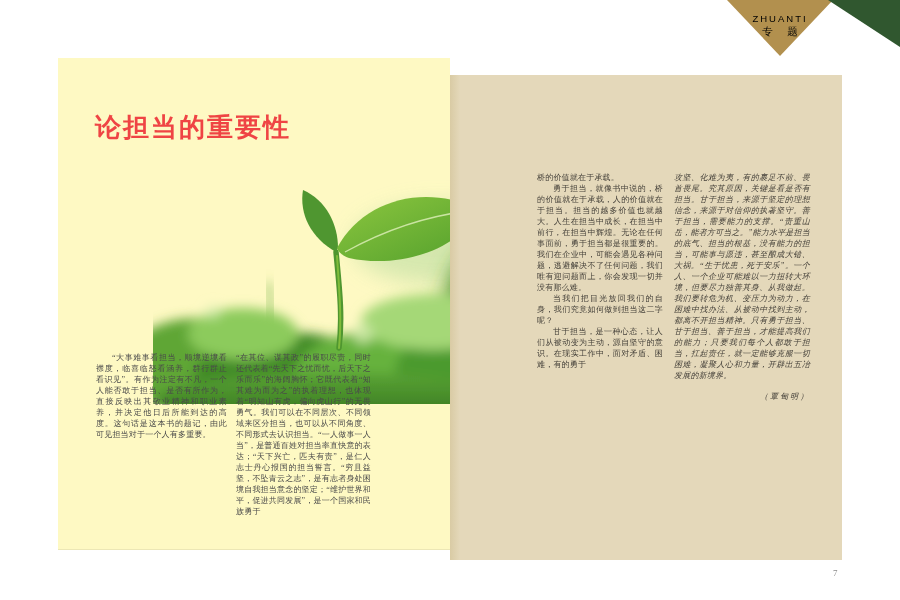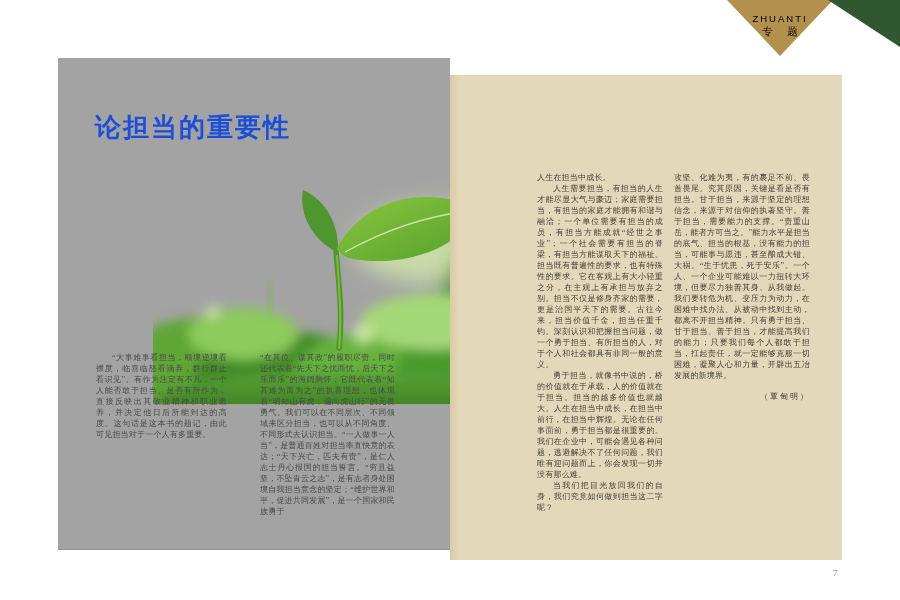--- a/index.html
+++ b/index.html
@@ -12,38 +12,38 @@
                clip-path:polygon(0 0,100% 0,50% 100%); background:#b2904e;
                text-align:center; color:#000000; }
   .tag-en { margin-top:13px; font-size:9.5px; letter-spacing:2px;
             font-family:"Liberation Sans",sans-serif; }
   .tag-zh { margin-top:1px; font-size:10.5px; letter-spacing:6px; padding-left:6px; }
   .corner-triangle { position:absolute; left:828px; top:0; width:72px; height:47px;
                clip-path:polygon(0 0,100% 0,100% 100%); background:#30572f; }
 
   
   .left-page  { position:absolute; left:58px; top:58px; width:392px; height:492px;
-                background:#a3a3a3; border-bottom:1px solid rgba(0,0,0,0.07); }
+                background:#fef9c3; border-bottom:1px solid rgba(0,0,0,0.07); }
   .right-page { position:absolute; left:450px; top:75px; width:392px; height:485px;
                 background:linear-gradient(90deg,#d9cba4 0,#e4d8ba 10px); }
 
   .title { position:absolute; left:95px; top:110px; font-size:26px; font-weight:700;
-           color:#1d4ed8; letter-spacing:2px; white-space:nowrap; }
+           color:#ef4444; letter-spacing:2px; white-space:nowrap; }
 
   .plant { position:absolute; left:95px; top:76px; }
 
   
   .col { position:absolute; color:#45413a; font-size:8px; line-height:11px;
          letter-spacing:.2px; }
   .para   { text-align:justify; }
   .indent { text-indent:2em; }
   .col-l1 { left:96px;  top:352px; width:131px; color:#4a4a4a; }
-  .col-l2 { left:236px; top:352px; width:135px; color:#4a4a4a;margin-left:24px; }
+  .col-l2 { left:236px; top:352px; width:135px; color:#4a4a4a; }
   .col-r1 { left:537px; top:172px; width:126px; }
-  .col-r2 { left:674px; top:172px; width:136px; }
+  .col-r2 { left:674px; top:172px; width:136px;font-style:italic; }
   .author { text-align:right; margin-top:10px; letter-spacing:2px; }
 
   .page-number { position:absolute; left:833px; top:568px; font-size:9px; color:#8a8a8a; }
 </style>
 </head>
 <body>
 
 <div class="canvas">
 
   <div class="left-page">
@@ -94,24 +94,24 @@
     </div>
     <div class="col col-l2" style="position:absolute; left:178px; top:294px; width:135px;">
       <p class="para">“在其位、谋其政”的履职尽责，同时还代表着“先天下之忧而忧，后天下之乐而乐”的海阔胸怀；它既代表着“知其难为而为之”的执着理想，也体现着“明知山有虎，偏向虎山行”的无畏勇气。我们可以在不同层次、不同领域来区分担当，也可以从不同角度、不同形式去认识担当。“一人做事一人当”，是普通百姓对担当率直快意的表达；“天下兴亡，匹夫有责”，是仁人志士丹心报国的担当誓言。“穷且益坚，不坠青云之志”，是有志者身处困境自我担当意念的坚定；“维护世界和平，促进共同发展”，是一个国家和民族勇于</p>
     </div>
   </div>
 
   <h1 class="title">论担当的重要性</h1>
 
   <div class="right-page"></div>
   <div class="col col-r1">
-    <p class="para">人生在担当中成长。</p>
-    <p class="para indent">人生需要担当，有担当的人生才能尽显大气与豪迈；家庭需要担当，有担当的家庭才能拥有和谐与融洽；一个单位需要有担当的成员，有担当方能成就“经世之事业”；一个社会需要有担当的脊梁，有担当方能谋取天下的福祉。担当既有普遍性的要求，也有特殊性的要求。它在客观上有大小轻重之分，在主观上有承担与放弃之别。担当不仅是修身齐家的需要，更是治国平天下的需要。古往今来，担当价值千金，担当任重千钧。深刻认识和把握担当问题，做一个勇于担当、有所担当的人，对于个人和社会都具有非同一般的意义。</p>
+    <p class="para">桥的价值就在于承载。</p>
     <p class="para indent">勇于担当，就像书中说的，桥的价值就在于承载，人的价值就在于担当。担当的越多价值也就越大。人生在担当中成长，在担当中前行，在担当中辉煌。无论在任何事面前，勇于担当都是很重要的。我们在企业中，可能会遇见各种问题，逃避解决不了任何问题，我们唯有迎问题而上，你会发现一切并没有那么难。</p>
     <p class="para indent">当我们把目光放回我们的自身，我们究竟如何做到担当这二字呢？</p>
+    <p class="para indent">甘于担当，是一种心态，让人们从被动变为主动，源自坚守的意识。在现实工作中，面对矛盾、困难，有的勇于</p>
   </div>
   <div class="col col-r2">
     <p class="para">攻坚、化难为夷，有的裹足不前、畏首畏尾。究其原因，关键是看是否有担当。甘于担当，来源于坚定的理想信念，来源于对信仰的执著坚守。善于担当，需要能力的支撑。“责重山岳，能者方可当之。”能力水平是担当的底气、担当的根基，没有能力的担当，可能事与愿违，甚至酿成大错、大祸。“生于忧患，死于安乐”。一个人、一个企业可能难以一力扭转大环境，但要尽力独善其身、从我做起。我们要转危为机、变压力为动力，在困难中找办法、从被动中找到主动，都离不开担当精神。只有勇于担当、甘于担当、善于担当，才能提高我们的能力；只要我们每个人都敢于担当，扛起责任，就一定能够克服一切困难，凝聚人心和力量，开辟出五冶发展的新境界。</p>
     <p class="para author">（覃甸明）</p>
   </div>
 
   <div class="topic-tag">
     <div class="tag-en">ZHUANTI</div>
     <div class="tag-zh">专 题</div>
   </div>

